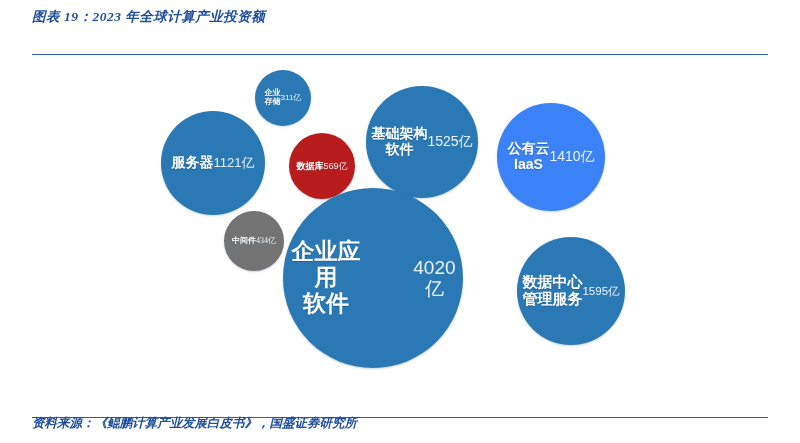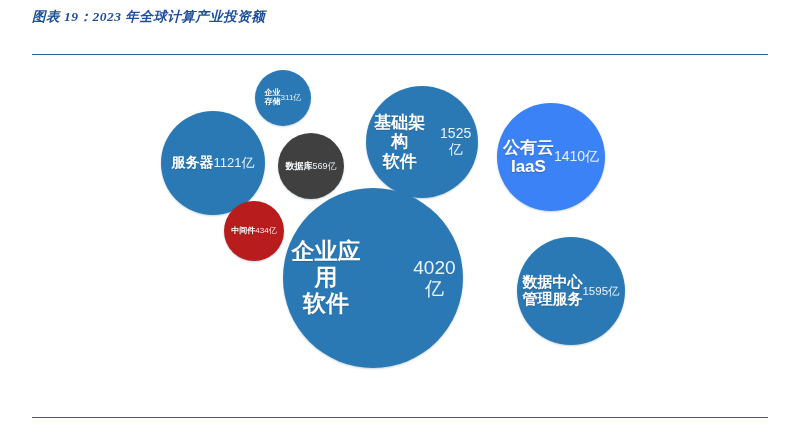--- a/index.html
+++ b/index.html
@@ -71,21 +71,21 @@
   }
   
   .sz-xs .lbl{font-size:8px;}
   .sz-xs .val{font-size:8px;}
   .sz-s  .lbl{font-size:9px;}
   .sz-s  .val{font-size:9px;}
   .sz-m  .lbl{font-size:15px;}
   .sz-m  .val{font-size:11.5px;}
   .sz-l  .lbl{font-size:14px;}
   .sz-l  .val{font-size:13px;}
-  .sz-xl .lbl{font-size:17px;}
+  .sz-xl .lbl{font-size:14px;}
   .sz-xl .val{font-size:14px;}
   .sz-xxl .lbl{font-size:23px;}
   .sz-xxl .val{font-size:19px;}
 </style>
 </head>
 <body>
 
 <div class="page">
 
   <div class="fig-title">图表 19：2023 年全球计算产业投资额</div>
@@ -95,46 +95,47 @@
   <div class="chart" id="chart">
       <div class="bubble sz-xs" style="left: 255px; top: 20px; width: 56px; height: 56px; background: rgb(43, 121, 180);">
         <span class="lbl">企业
 存储</span>
         <span class="val">311亿</span>
       </div>
       <div class="bubble sz-l" style="left: 161px; top: 61px; width: 104px; height: 104px; background: rgb(43, 121, 180);">
         <span class="lbl">服务器</span>
         <span class="val">1121亿</span>
       </div>
-      <div class="bubble sz-s" style="left: 278px; top: 83px; width: 66px; height: 66px; background: #404040;">
+      <div class="bubble sz-s" style="left: 289px; top: 83px; width: 66px; height: 66px; background: #b91c1c;">
         <span class="lbl">数据库</span>
         <span class="val">569亿</span>
       </div>
       <div class="bubble sz-xl" style="left: 366px; top: 36px; width: 112px; height: 112px; background: rgb(43, 121, 180);">
         <span class="lbl">基础架构
 软件</span>
         <span class="val">1525亿</span>
       </div>
       <div class="bubble sz-xl" style="left: 497px; top: 53px; width: 108px; height: 108px; background: #3b82f6;">
         <span class="lbl">公有云
 IaaS</span>
         <span class="val">1410亿</span>
       </div>
-      <div class="bubble sz-xs" style="left: 224px; top: 151px; width: 60px; height: 60px; background: #b91c1c;">
+      <div class="bubble sz-xs" style="left: 224px; top: 161px; width: 60px; height: 60px; background: #737373; font-family: Liberation Serif, serif;">
         <span class="lbl">中间件</span>
         <span class="val">434亿</span>
       </div>
       <div class="bubble sz-xxl" style="left: 283px; top: 138px; width: 180px; height: 180px; background: rgb(43, 121, 180); gap: 37px;">
         <span class="lbl">企业应用
 软件</span>
         <span class="val">4020亿</span>
       </div>
       <div class="bubble sz-m" style="left: 517px; top: 187px; width: 108px; height: 108px; background: rgb(43, 121, 180);">
         <span class="lbl">数据中心
 管理服务</span>
         <span class="val">1595亿</span>
       </div>
     </div>
 
   <hr class="rule rule-bottom">
 
+  <div class="source">资料来源：《鲲鹏计算产业发展白皮书》，国盛证券研究所</div>
 
 </div>
 
 </body></html>

